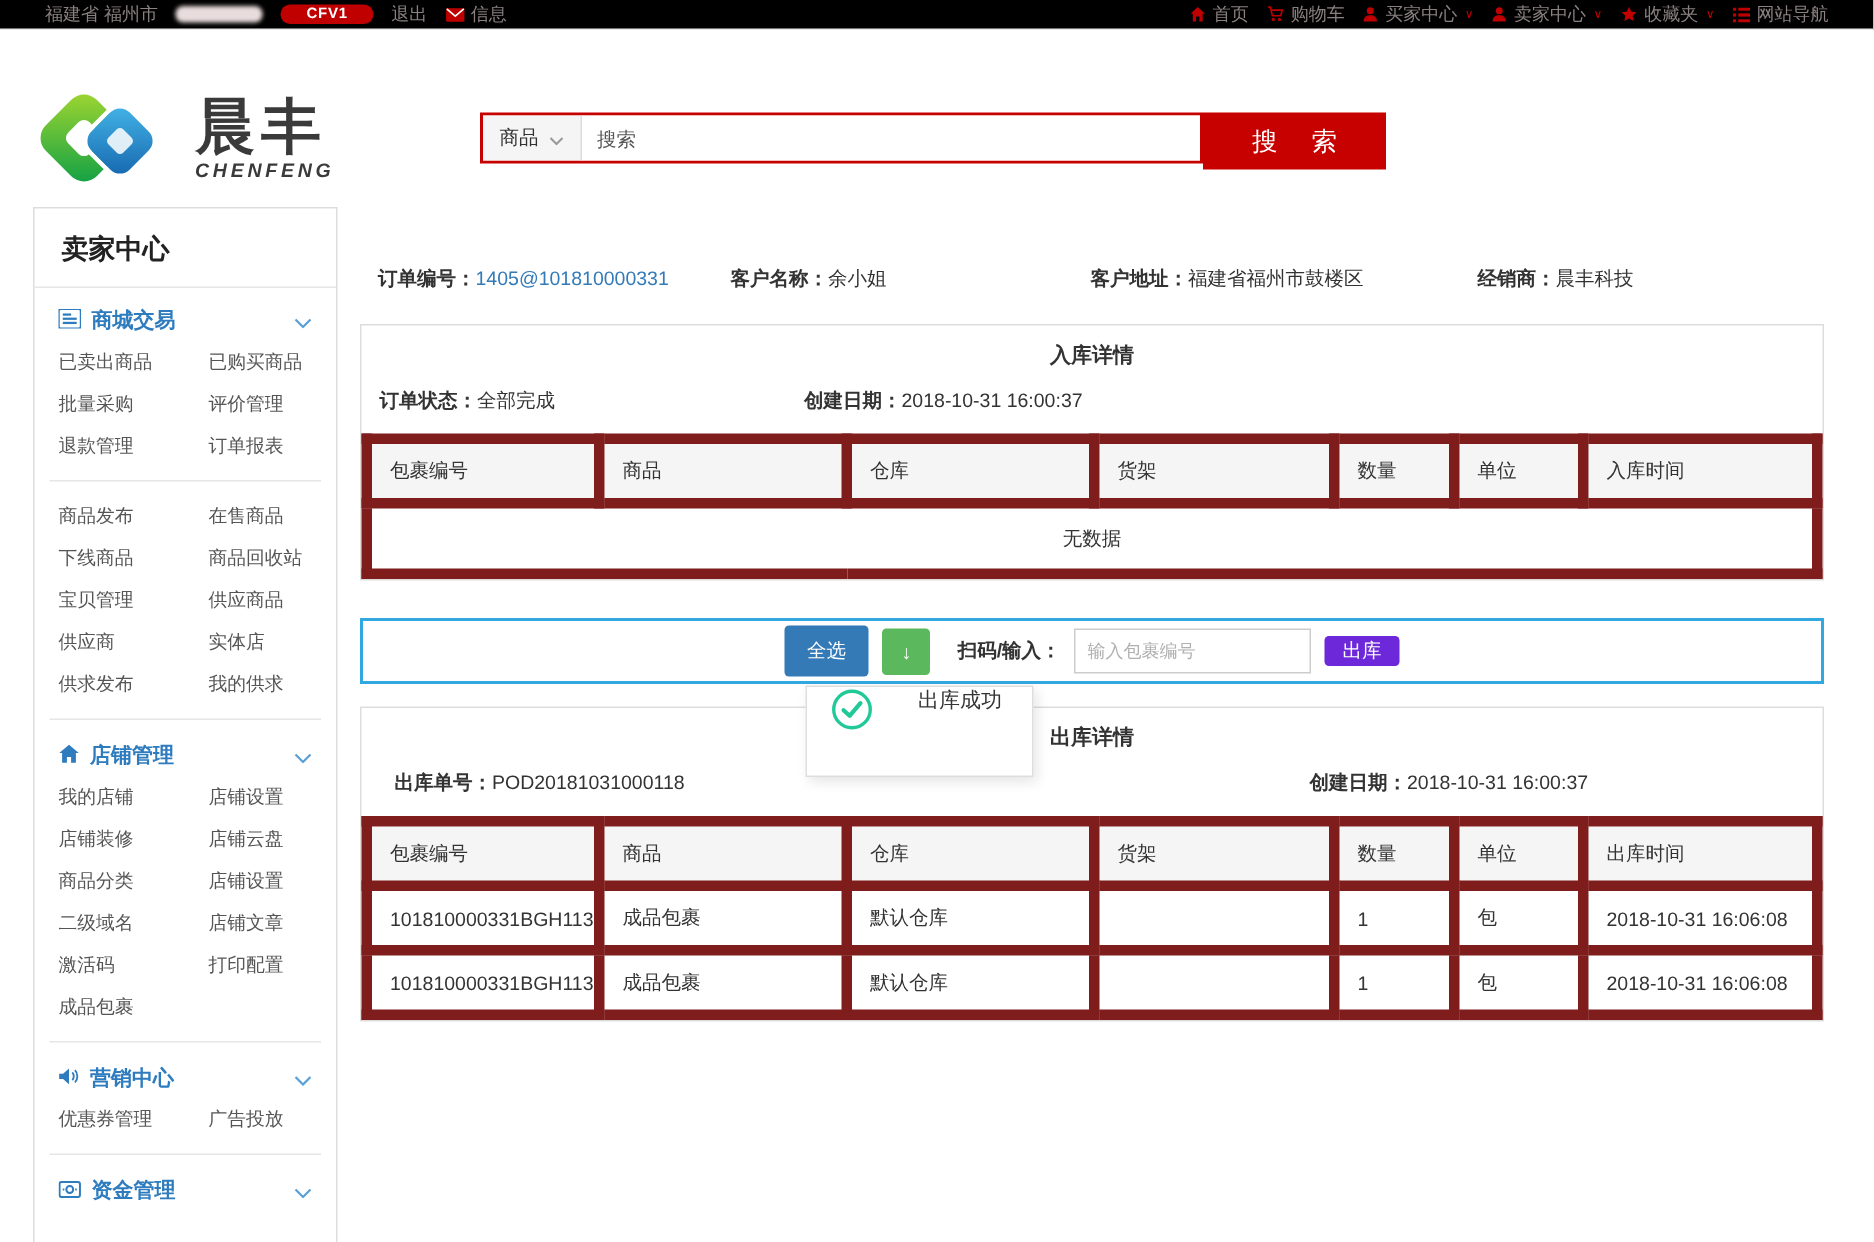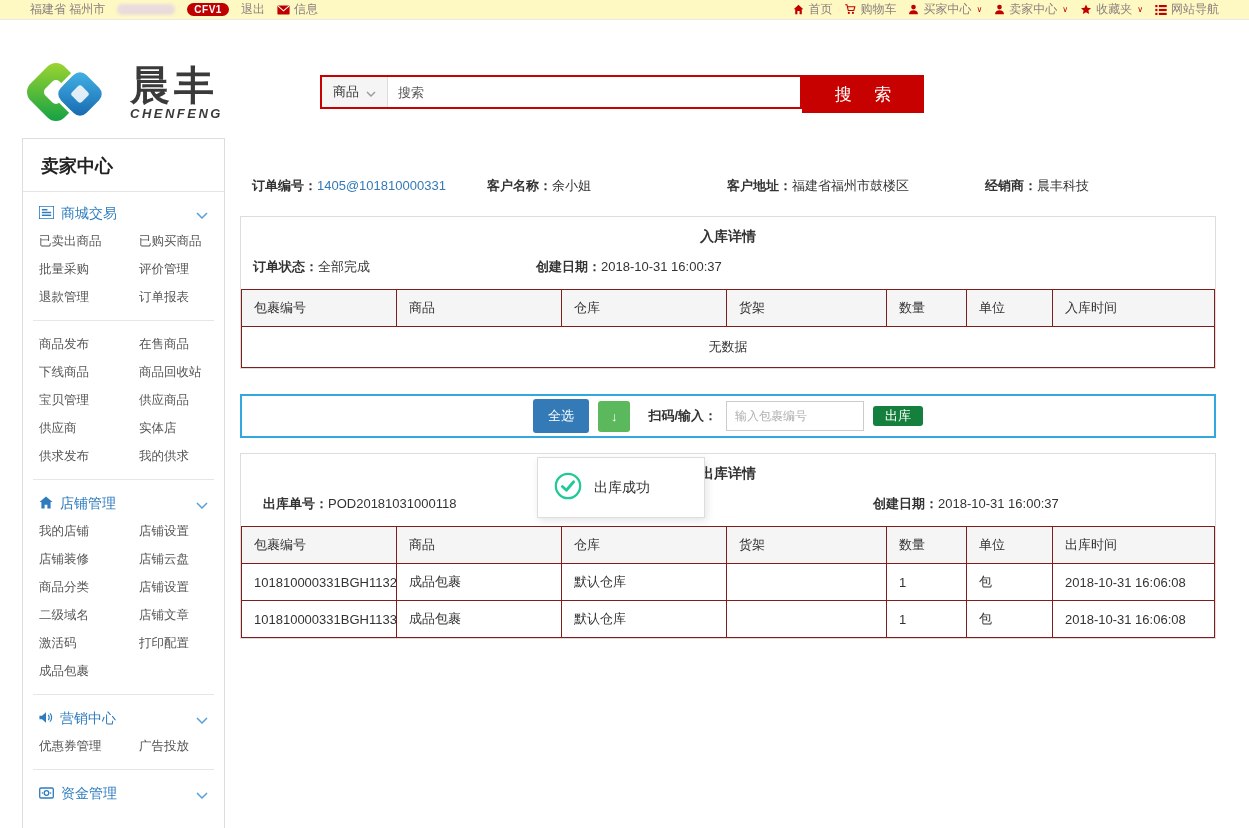--- a/index.html
+++ b/index.html
@@ -1,29 +1,29 @@
 <!DOCTYPE html>
 <html><head>
 <meta charset="utf-8">
 <style>
   * { margin:0; padding:0; box-sizing:border-box; }
   html,body { width:1249px; height:828px; overflow:hidden; background:#fff;
     font-family:"Liberation Sans","DejaVu Sans",sans-serif; }
   .page { position:relative; width:1249px; height:828px; background:#fff; }
 
   
-  .topbar { height:20px; background:#fef9c3; border-bottom:1px solid #e9e9e9;
+  .topbar { height:20px; background:#000000; border-bottom:1px solid #e9e9e9;
     display:flex; justify-content:space-between; align-items:center; padding:0 30px;
     font-size:12px; color:#999; }
   .tb-left, .tb-right { display:flex; align-items:center; gap:12px; }
   .tb-item { display:flex; align-items:center; gap:4px; color:#8a8080; cursor:pointer; text-decoration:none; }
   .tb-item svg { display:block; }
   .redact { width:58px; height:11px; background:#e9dcdc; border-radius:5px; filter:blur(1.5px); }
   .badge { background:#c00000; color:#fff; font-size:10px; font-weight:bold;
-    padding:1px 7px; border-radius:8px; letter-spacing:0.5px; }
+    padding:1px 17px; border-radius:8px; letter-spacing:0.5px; }
   .chev { color:#c00000; font-size:8px; margin-left:1px; }
 
   
   .header { position:relative; height:122px; background:#fff; }
   .logo { position:absolute; left:24px; top:34px; display:flex; align-items:center; gap:14px; cursor:pointer; }
   .logo-mark { position:relative; width:92px; height:76px; }
   .lm-green { position:absolute; left:8px; top:14px; width:48px; height:48px; border-radius:12px;
     transform:rotate(45deg); background:linear-gradient(135deg,#a6d82f,#0a9e46); }
   .lm-green::after { content:""; position:absolute; left:14px; top:14px; width:20px; height:20px;
     border-radius:5px; background:#fff; }
@@ -46,21 +46,21 @@
     font-size:17px; letter-spacing:9px; padding-left:9px; cursor:pointer;
     font-family:inherit; }
 
   
   .sidebar { position:absolute; left:22px; top:138px; width:203px; min-height:700px;
     border:1px solid #ddd; background:#fff; }
   .sb-title { font-size:18px; font-weight:bold; color:#222; padding:15px 18px 13px;
     border-bottom:1px solid #e5e5e5; }
   .sb-section { padding:11px 13px 2px; }
   .sb-head { display:flex; align-items:center; gap:7px; padding:2px 3px 8px;
-    font-size:14px; font-weight:normal; color:#2e7cbe; cursor:pointer; }
+    font-size:14px; font-weight:bold; color:#2e7cbe; cursor:pointer; }
   .sb-head .lbl { flex:1; }
   .sb-items { display:grid; grid-template-columns:100px 1fr; row-gap:11px;
     padding:2px 3px 10px; font-size:12.5px; color:#555; }
   .sb-items span { cursor:pointer; white-space:nowrap; }
   .sb-div { height:1px; background:#e6e6e6; margin:2px 10px; }
 
   
   .main { position:absolute; left:240px; top:165px; width:976px; font-size:13px; color:#333; }
   .order-info { display:flex; padding:12px 12px 21px; }
   .order-info .fld { white-space:nowrap; }
@@ -68,40 +68,40 @@
   .flabel { font-weight:bold; color:#333; }
   .link { color:#337ab7; cursor:pointer; text-decoration:none;text-align:right; }
 
   .panel { border:1px solid #ddd; background:#fff; }
   .panel-title { text-align:center; font-size:14px; font-weight:bold; padding:11px 0 5px; }
   .panel-info { display:flex; padding:7px 12px 13px; white-space:nowrap; }
   .pi-in .g0 { width:235px; } .pi-in .g1 { width:283px; }
   .pi-out .g0 { width:620px; padding-left:10px; }
 
   table { width:100%; border-collapse:collapse; font-size:13px; table-layout:fixed; }
-  th, td { border:1px solid #7f1d1d; padding:9px 12px; text-align:left;
+  th, td { border:7px solid #7f1d1d; padding:9px 12px; text-align:left;
     font-weight:normal; color:#333; overflow:hidden; white-space:nowrap; }
   thead th { background:#f5f5f5; }
   td.empty { text-align:center; padding:11px 0; }
 
   .action-bar { border:2px solid #31a8e0; height:44px; margin:25px 0 15px;
     display:flex; align-items:center; justify-content:center; gap:9px; }
   .btn { border:none; border-radius:3px; color:#fff; font-size:13px; cursor:pointer; font-family:inherit; }
   .btn-all { background:#337ab7; padding:8px 15px; }
   .btn-down { background:#5cb85c; padding:8px 13px; font-weight:bold; }
   .scan-label { font-weight:bold; margin-left:9px; }
-  .scan-input { width:138px; height:30px; border:1px solid #ccc; padding:0 8px; font-size:12px;
+  .scan-input { width:158px; height:30px; border:1px solid #ccc; padding:0 8px; font-size:12px;
     outline:none; color:#333; }
   .scan-input::placeholder { color:#b0b0b0; }
-  .btn-out { background:#15803d; padding:1px 12px; }
+  .btn-out { background:#6d28d9; padding:1px 12px; }
 
   
-  .toast { position:absolute; left:537px; top:457px; width:168px; height:61px; background:#fff;
+  .toast { position:absolute; left:537px; top:457px; width:152px; height:61px; background:#fff;
     border:1px solid #ddd; box-shadow:2px 3px 8px rgba(0,0,0,0.10); z-index:20;
-    display:flex; align-items:center; gap:11px; padding-left:15px; font-size:14px; color:#333; }
+    display:flex; gap:29px; padding-left:15px; font-size:14px; color:#333; }
 </style>
 </head>
 <body>
 
 <div class="page">
 
   <div class="topbar">
     <div class="tb-left">
       <span class="tb-item">福建省 福州市</span>
       <span class="redact"></span>

